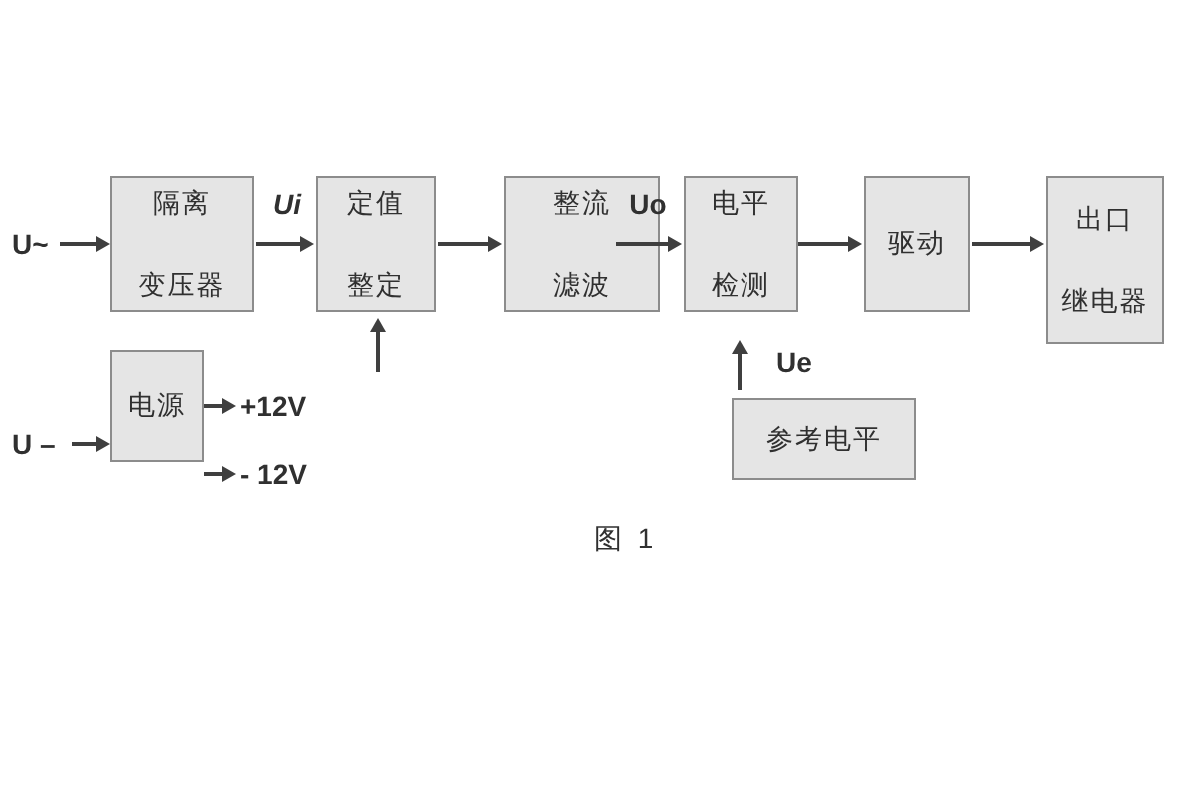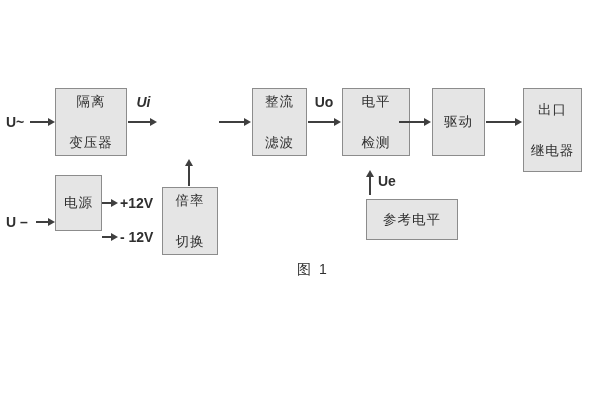--- a/index.html
+++ b/index.html
@@ -14,35 +14,35 @@
   }
   .box{
     position:absolute;box-sizing:border-box;border:1px solid var(--border);background:#e5e5e5;
     display:flex;flex-direction:column;align-items:center;justify-content:center;
     font-size:13.5px;line-height:1;gap:28px;letter-spacing:1px;
   }
   .box .bl{white-space:nowrap;}
   
   #box-isolation{left:55px;top:88px;width:72px;height:68px;}
   #box-setting{left:158px;top:88px;width:60px;height:68px;}
-  #box-rectifier{left:252px;top:88px;width:55px;height:68px;}
-  #box-level{left:342px;top:88px;width:68px;height:68px;}
+  #box-rectifier{left:252px;top:88px;width:78px;height:68px;}
+  #box-level{left:342px;top:88px;width:57px;height:68px;}
   #box-driver{left:432px;top:88px;width:53px;height:68px;}
   #box-output{left:523px;top:88px;width:59px;height:84px;}
   
   #box-power{left:55px;top:175px;width:47px;height:56px;}
   #box-ratio{left:162px;top:187px;width:56px;height:68px;}
   #box-reference{left:330px;top:199px;width:92px;height:41px;margin-left:36px;}
   
   .sig{position:absolute;font-size:14px;font-weight:600;color:var(--text);white-space:nowrap;letter-spacing:0;}
   #label-u-ac{left:6px;top:114px;}
   #label-u-dc{left:6px;top:214px;}
   #label-ui{left:130px;top:94px;width:27px;text-align:center;font-style:italic;}
   #label-uo{left:307px;top:94px;width:34px;text-align:center;}
-  #label-ue{left:378px;top:173px;}
+  #label-ue{left:388px;top:173px;}
   #label-p12{left:120px;top:195px;}
   #label-m12{left:120px;top:229px;}
   #fig-caption{position:absolute;left:297px;top:261px;font-size:14px;font-weight:400;letter-spacing:2px;}
   
   .arrow{position:absolute;}
   .arrow .shaft{position:absolute;background:var(--line);}
   .arrow .head{position:absolute;width:0;height:0;}
   .arrow.h{height:8px;}
   .arrow.h .shaft{left:0;right:6px;top:3px;height:2px;}
   .arrow.h .head{right:0;top:0;border-top:4px solid transparent;border-bottom:4px solid transparent;border-left:7px solid var(--line);}
@@ -63,42 +63,42 @@
 </style>
 </head>
 <body>
 
 <div id="stage">
 
   <div class="box" id="box-isolation">
     <span class="bl">隔离</span>
     <span class="bl">变压器</span>
   </div>
+  <div class="box" id="box-setting">
+    <span class="bl">定值</span>
+    <span class="bl">整定</span>
+  </div>
   <div class="box" id="box-rectifier">
     <span class="bl">整流</span>
     <span class="bl">滤波</span>
   </div>
   <div class="box" id="box-level">
     <span class="bl">电平</span>
     <span class="bl">检测</span>
   </div>
   <div class="box" id="box-driver">
     <span class="bl">驱动</span>
   </div>
   <div class="box" id="box-output">
     <span class="bl">出口</span>
     <span class="bl">继电器</span>
   </div>
 
   <div class="box" id="box-power">
     <span class="bl">电源</span>
-  </div>
-  <div class="box" id="box-ratio">
-    <span class="bl">倍率</span>
-    <span class="bl">切换</span>
   </div>
   <div class="box" id="box-reference">
     <span class="bl">参考电平</span>
   </div>
 
   <span class="sig" id="label-u-ac">U~</span>
   <span class="sig" id="label-u-dc">U –</span>
   <span class="sig" id="label-ui">Ui</span>
   <span class="sig" id="label-uo">Uo</span>
   <span class="sig" id="label-ue">Ue</span>

